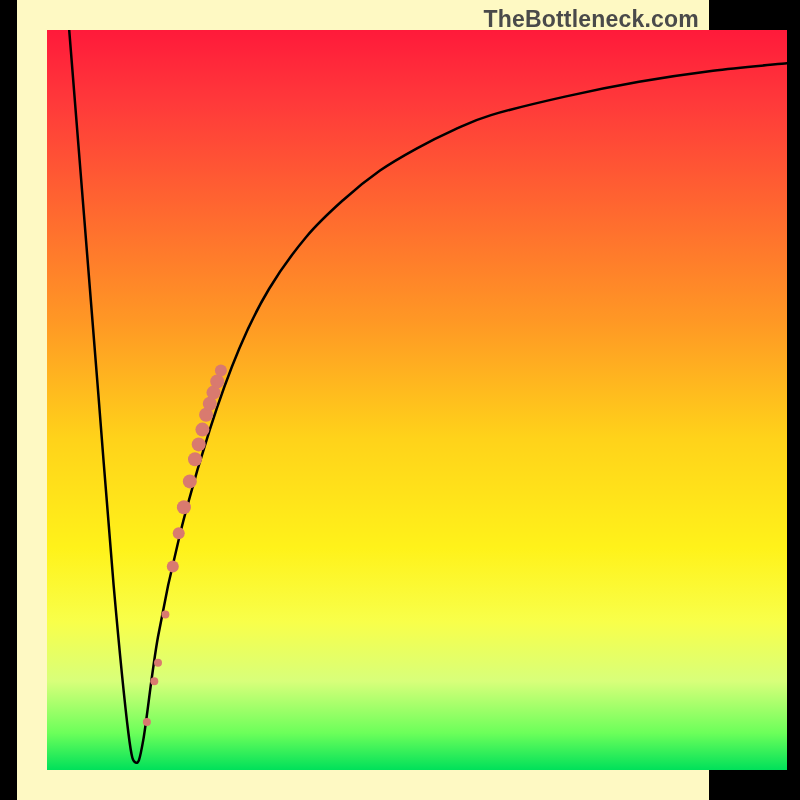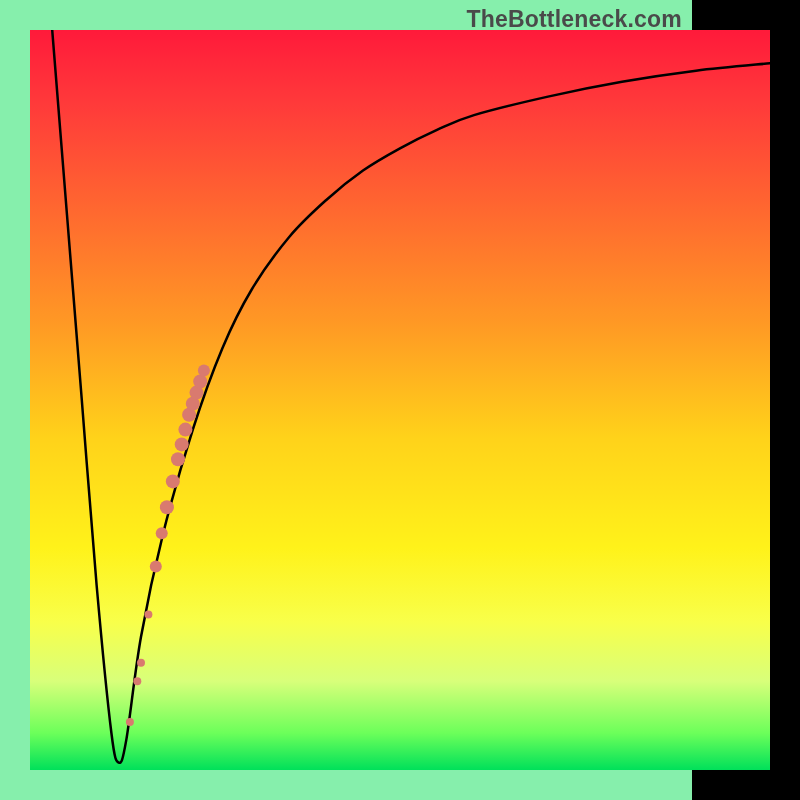--- a/index.html
+++ b/index.html
@@ -6,25 +6,25 @@
     margin: 0;
     padding: 0;
     width: 800px;
     height: 800px;
     background: #000;
     overflow: hidden;
     font-family: Arial, Helvetica, sans-serif;
   }
   .frame {
     position: absolute;
-    left: 0;
+    left: 17px;
     top: 0;
     width: 692px;
     height: 800px;
-    background: #86efac;
+    background: #fef9c3;
   }
   .plot {
     position: absolute;
     left: 30px;
     top: 30px;
     width: 740px;
     height: 740px;
     background: linear-gradient(
       to bottom,
       #ff1a3a 0%,

